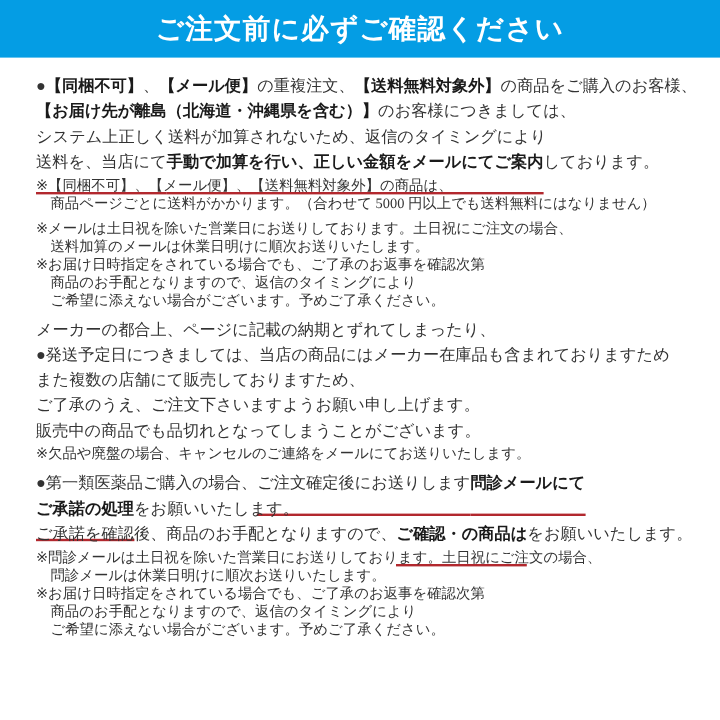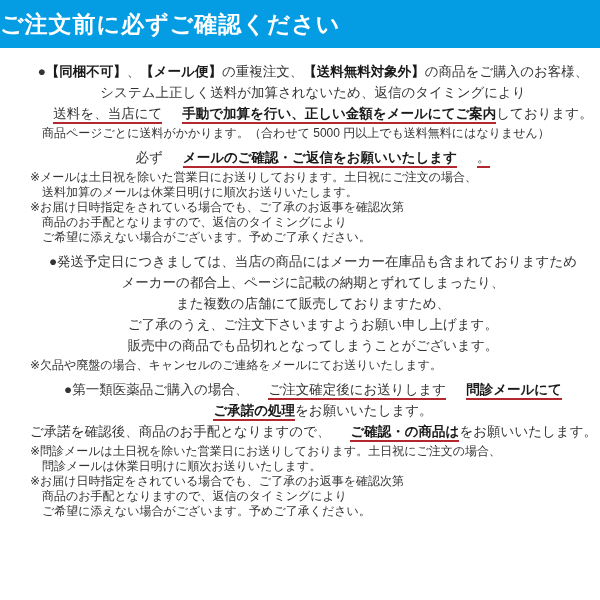--- a/index.html
+++ b/index.html
@@ -17,73 +17,72 @@
   .page{
     position:relative;
     width:600px;height:600px;
     background:var(--page-bg);
     overflow:hidden;
   }
   .header{
     height:48px;
     background:var(--header-bg);
     color:var(--header-text);
-    display:flex;align-items:center;
+    display:flex;align-items:center;justify-content:center;
     font-size:23px;font-weight:bold;letter-spacing:1px;
   }
   .body{
     padding:13px 4px 0 30px;
     color:var(--text);
   }
   .notice-section + .notice-section{margin-top:6px;}
   .main-line{
     font-size:13.5px;
     line-height:21px;
     white-space:nowrap;
-    text-align:center;
   }
   .note{
     font-size:12px;
     line-height:15px;
     white-space:nowrap;
   }
-  .note.cont{padding-left:12px;}
+  .note.cont{padding-left:12px;font-family:Liberation Serif, serif;}
   .main-line + .note{margin-top:2px;}
   .b{font-weight:bold;color:#1a1a1a;}
   .u{
     border-bottom:2px solid var(--underline);
-    padding-bottom:1px;
-    margin-left:20px;
+    padding-bottom:18px;
   }
 </style>
 </head>
 <body>
 
 <div class="page">
   <div class="header">
     <span>ご注文前に必ずご確認ください</span>
   </div>
   <div class="body" id="notice-body">
       <div class="notice-section">
         <div class="main-line"><span>●</span><span class="b">【同梱不可】</span><span>、</span><span class="b">【メール便】</span><span>の重複注文、</span><span class="b">【送料無料対象外】</span><span>の商品をご購入のお客様、</span></div>
+        <div class="main-line"><span class="b">【お届け先が離島（北海道・沖縄県を含む）】</span><span>のお客様につきましては、</span></div>
         <div class="main-line"><span>システム上正しく送料が加算されないため、返信のタイミングにより</span></div>
         <div class="main-line"><span class="u">送料を、当店にて</span><span class="b u">手動で加算を行い、正しい金額をメールにてご案内</span><span>しております。</span></div>
+        <div class="note"><span>※【同梱不可】、【メール便】、【送料無料対象外】の商品は、</span></div>
         <div class="note cont"><span>商品ページごとに送料がかかります。（合わせて 5000 円以上でも送料無料にはなりません）</span></div>
       </div>
       <div class="notice-section">
-        <div class="main-line"><span>必ず</span><span class="b u">メールのご確認・ご返信をお願いいたします</span><span class="u">。</span></div>
         <div class="note"><span>※メールは土日祝を除いた営業日にお送りしております。土日祝にご注文の場合、</span></div>
         <div class="note cont"><span>送料加算のメールは休業日明けに順次お送りいたします。</span></div>
         <div class="note"><span>※お届け日時指定をされている場合でも、ご了承のお返事を確認次第</span></div>
         <div class="note cont"><span>商品のお手配となりますので、返信のタイミングにより</span></div>
         <div class="note cont"><span>ご希望に添えない場合がございます。予めご了承ください。</span></div>
       </div>
       <div class="notice-section">
+        <div class="main-line"><span>メーカーの都合上、ページに記載の納期とずれてしまったり、</span></div>
         <div class="main-line"><span>●発送予定日につきましては、当店の商品にはメーカー在庫品も含まれておりますため</span></div>
-        <div class="main-line"><span>メーカーの都合上、ページに記載の納期とずれてしまったり、</span></div>
         <div class="main-line"><span>また複数の店舗にて販売しておりますため、</span></div>
         <div class="main-line"><span>ご了承のうえ、ご注文下さいますようお願い申し上げます。</span></div>
         <div class="main-line"><span>販売中の商品でも品切れとなってしまうことがございます。</span></div>
         <div class="note"><span>※欠品や廃盤の場合、キャンセルのご連絡をメールにてお送りいたします。</span></div>
       </div>
       <div class="notice-section">
         <div class="main-line"><span>●第一類医薬品ご購入の場合、</span><span class="u">ご注文確定後にお送りします</span><span class="b u">問診メールにて</span></div>
         <div class="main-line"><span class="b u">ご承諾の処理</span><span>をお願いいたします。</span></div>
         <div class="main-line"><span>ご承諾を確認後、商品のお手配となりますので、</span><span class="b u">ご確認・の商品は</span><span>をお願いいたします。</span></div>
         <div class="note"><span>※問診メールは土日祝を除いた営業日にお送りしております。土日祝にご注文の場合、</span></div>

